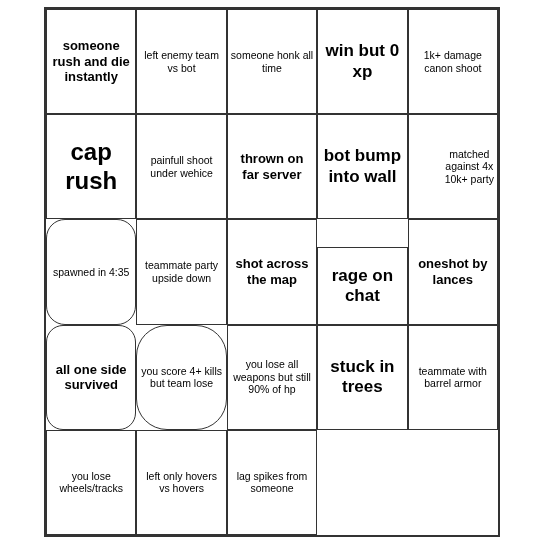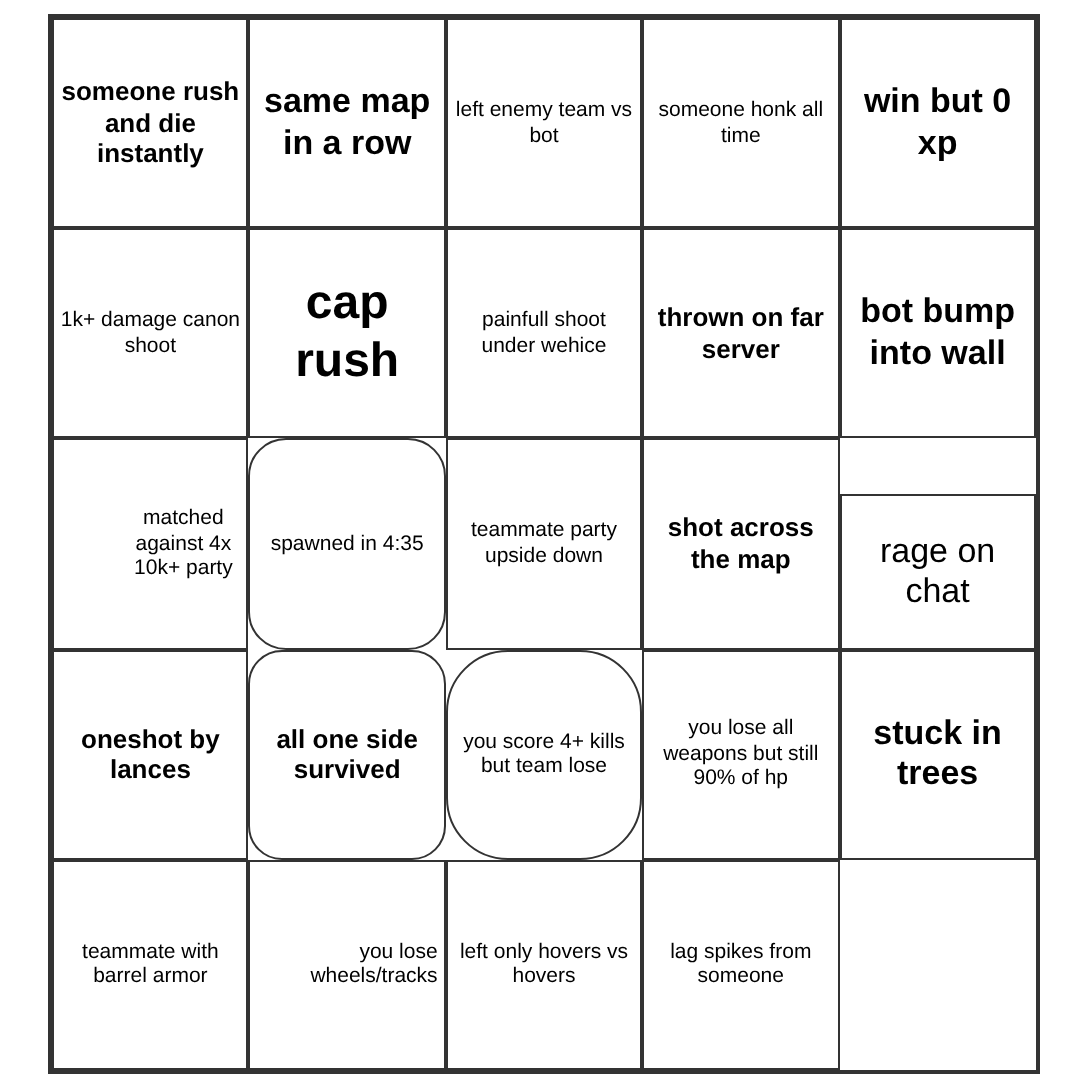--- a/index.html
+++ b/index.html
@@ -6,21 +6,21 @@
     body {
       width: 544px;
       height: 544px;
       background: #fff;
       font-family: Arial, sans-serif;
       display: flex;
       align-items: center;
       justify-content: center;
     }
     .bingo-board {
-      width: 496px;
+      width: 456px;
       height: 530px;
       border: 2px solid #333;
       display: grid;
       grid-template-columns: repeat(5, 1fr);
       grid-template-rows: repeat(5, 1fr);
     }
     .cell {
       border: 1px solid #333;
       display: flex;
       align-items: center;
@@ -31,36 +31,35 @@
       line-height: 1.2;
       word-break: break-word;
       hyphens: auto;
     }
   </style>
 </head>
 <body>
 
 <div class="bingo-board">
 <div class="cell" style="font-size: 13px; font-weight: bold;">someone rush and die instantly</div>
-    <div class="cell" style="font-size: 17px; font-weight: bold;">same map in a row</div>
     <div class="cell" style="font-size: 10.5px;">left enemy team vs bot</div>
     <div class="cell" style="font-size: 10.5px;">someone honk all time</div>
     <div class="cell" style="font-size: 17px; font-weight: bold;">win but 0 xp</div>
     <div class="cell" style="font-size: 10.5px;">1k+ damage canon shoot</div>
     <div class="cell" style="font-size: 24px; font-weight: bold;">cap rush</div>
     <div class="cell" style="font-size: 10.5px;">painfull shoot under wehice</div>
     <div class="cell" style="font-size: 13px; font-weight: bold;">thrown on far server</div>
     <div class="cell" style="font-size: 17px; font-weight: bold;">bot bump into wall</div>
     <div class="cell" style="font-size: 10.5px; padding-left: 36px;">matched against 4x 10k+ party</div>
     <div class="cell" style="font-size: 10.5px; border-radius: 19px;">spawned in 4:35</div>
     <div class="cell" style="font-size: 10.5px;">teammate party upside down</div>
     <div class="cell" style="font-size: 13px; font-weight: bold;">shot across the map</div>
-    <div class="cell" style="font-size: 17px; font-weight: normal; margin-top: 28px;">rage on chat</div>
+    <div class="cell" style="font-size: 17px; font-weight: bold; margin-top: 28px;">rage on chat</div>
     <div class="cell" style="font-size: 13px; font-weight: bold;">oneshot by lances</div>
     <div class="cell" style="font-size: 13px; font-weight: bold; border-radius: 17px;">all one side survived</div>
     <div class="cell" style="font-size: 10.5px; border-radius: 31px;">you score 4+ kills but team lose</div>
     <div class="cell" style="font-size: 10.5px;">you lose all weapons but still 90% of hp</div>
     <div class="cell" style="font-size: 17px; font-weight: bold;">stuck in trees</div>
     <div class="cell" style="font-size: 10.5px;">teammate with barrel armor</div>
-    <div class="cell" style="font-size: 10.5px; text-align: right;">you lose wheels/tracks</div>
+    <div class="cell" style="font-size: 10.5px;">you lose wheels/tracks</div>
     <div class="cell" style="font-size: 10.5px;">left only hovers vs hovers</div>
     <div class="cell" style="font-size: 10.5px;">lag spikes from someone</div>
   </div>
 
 </body></html>

